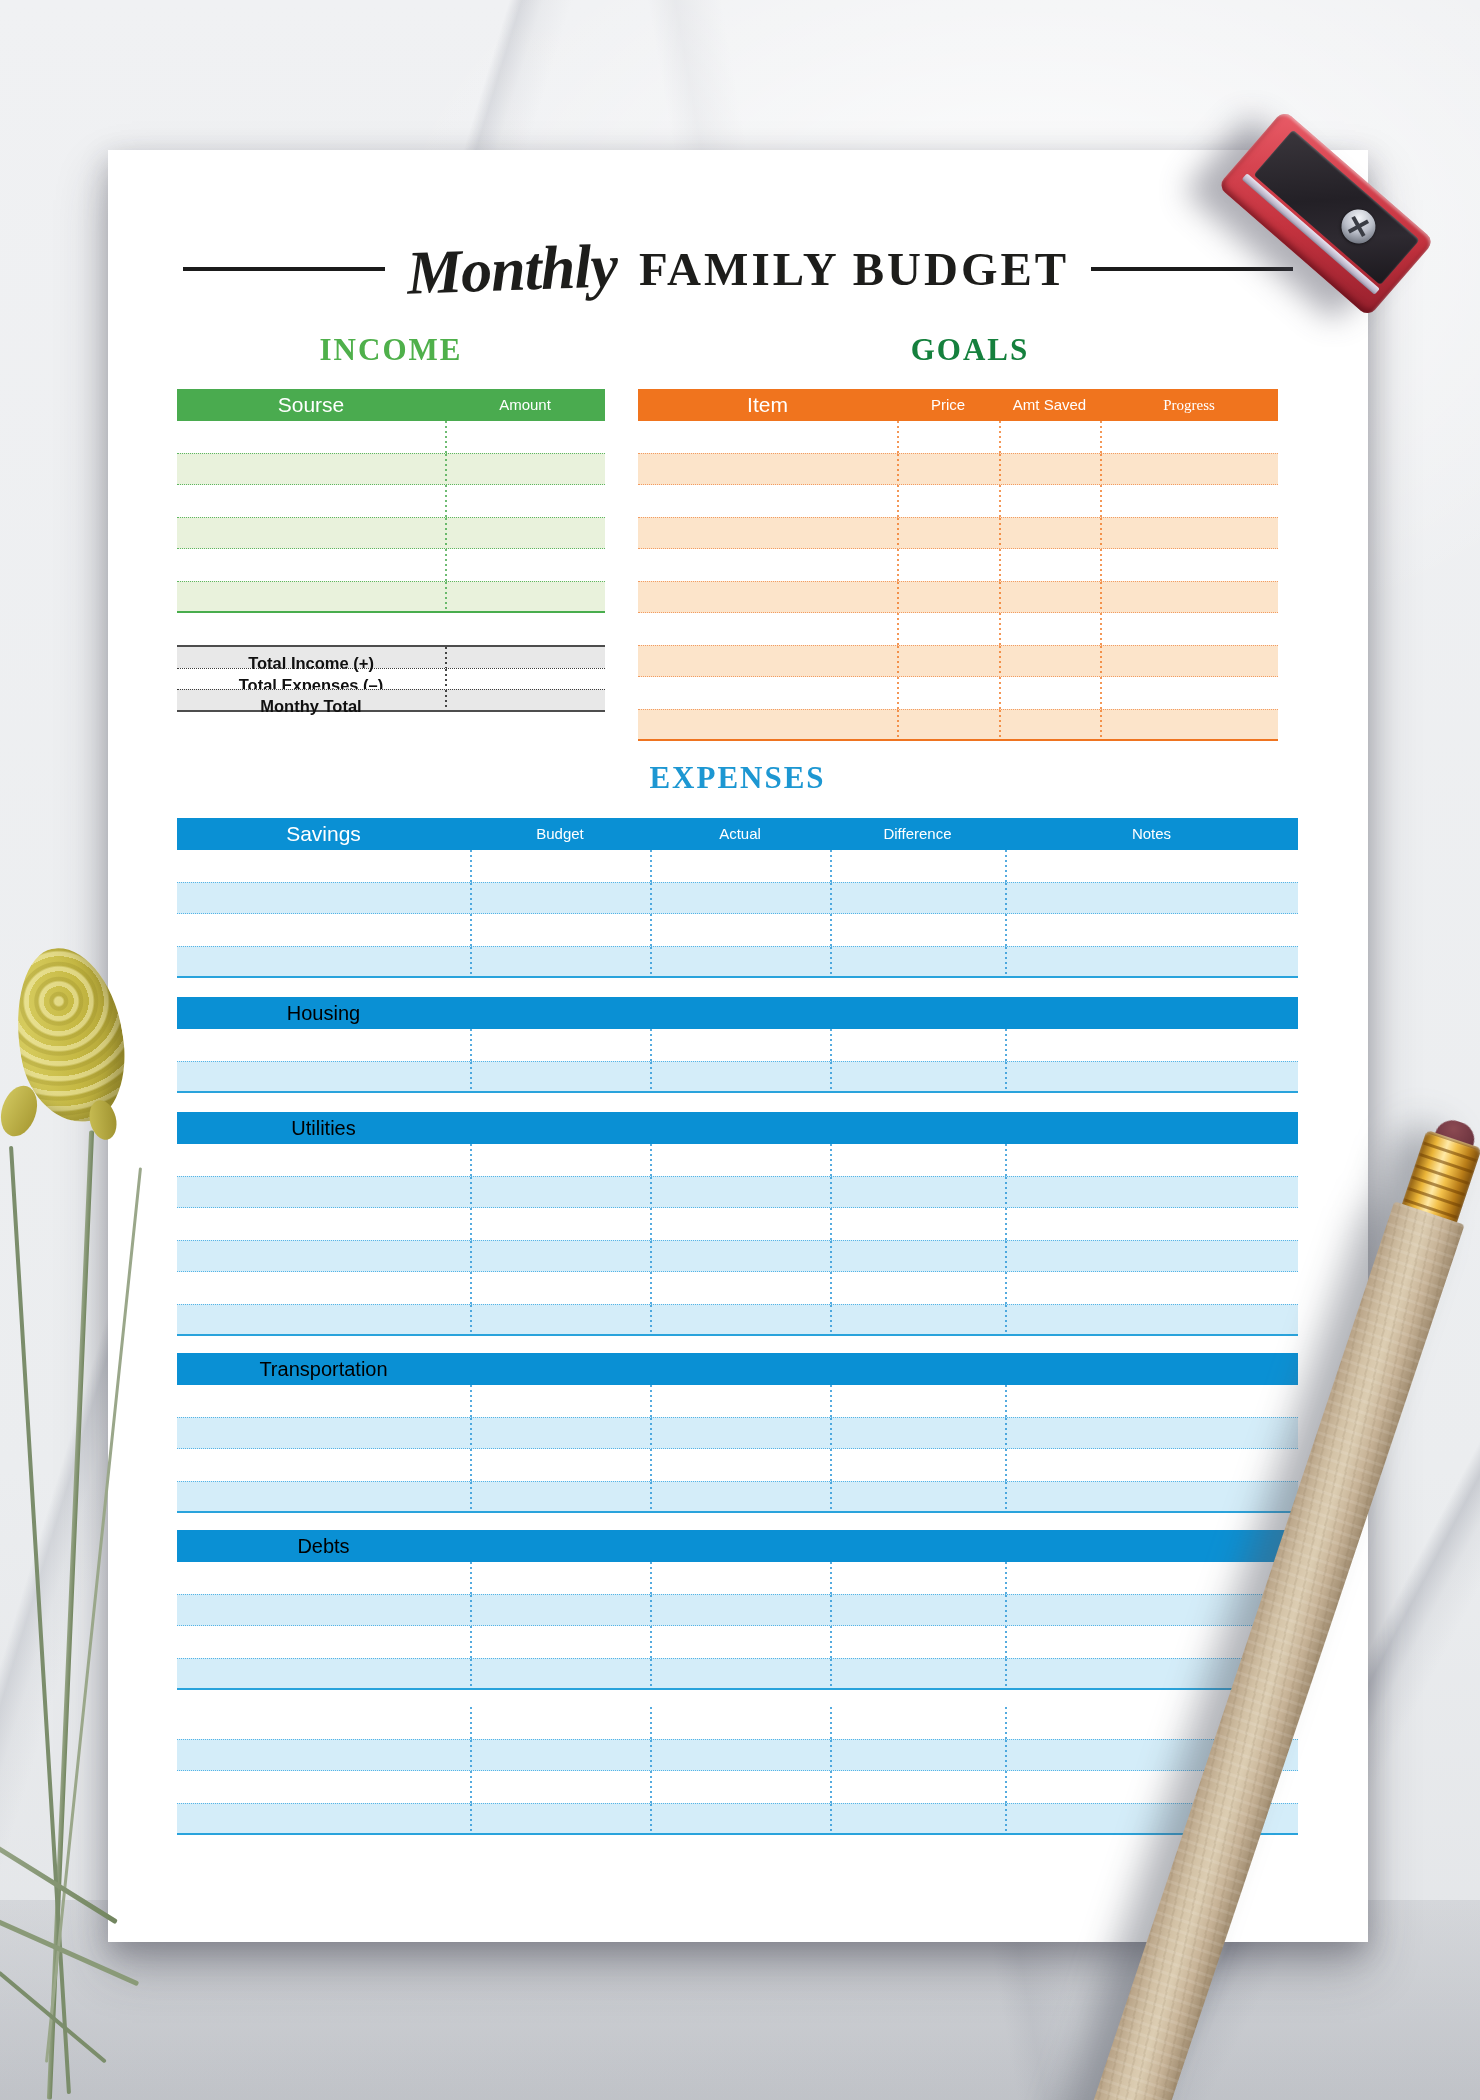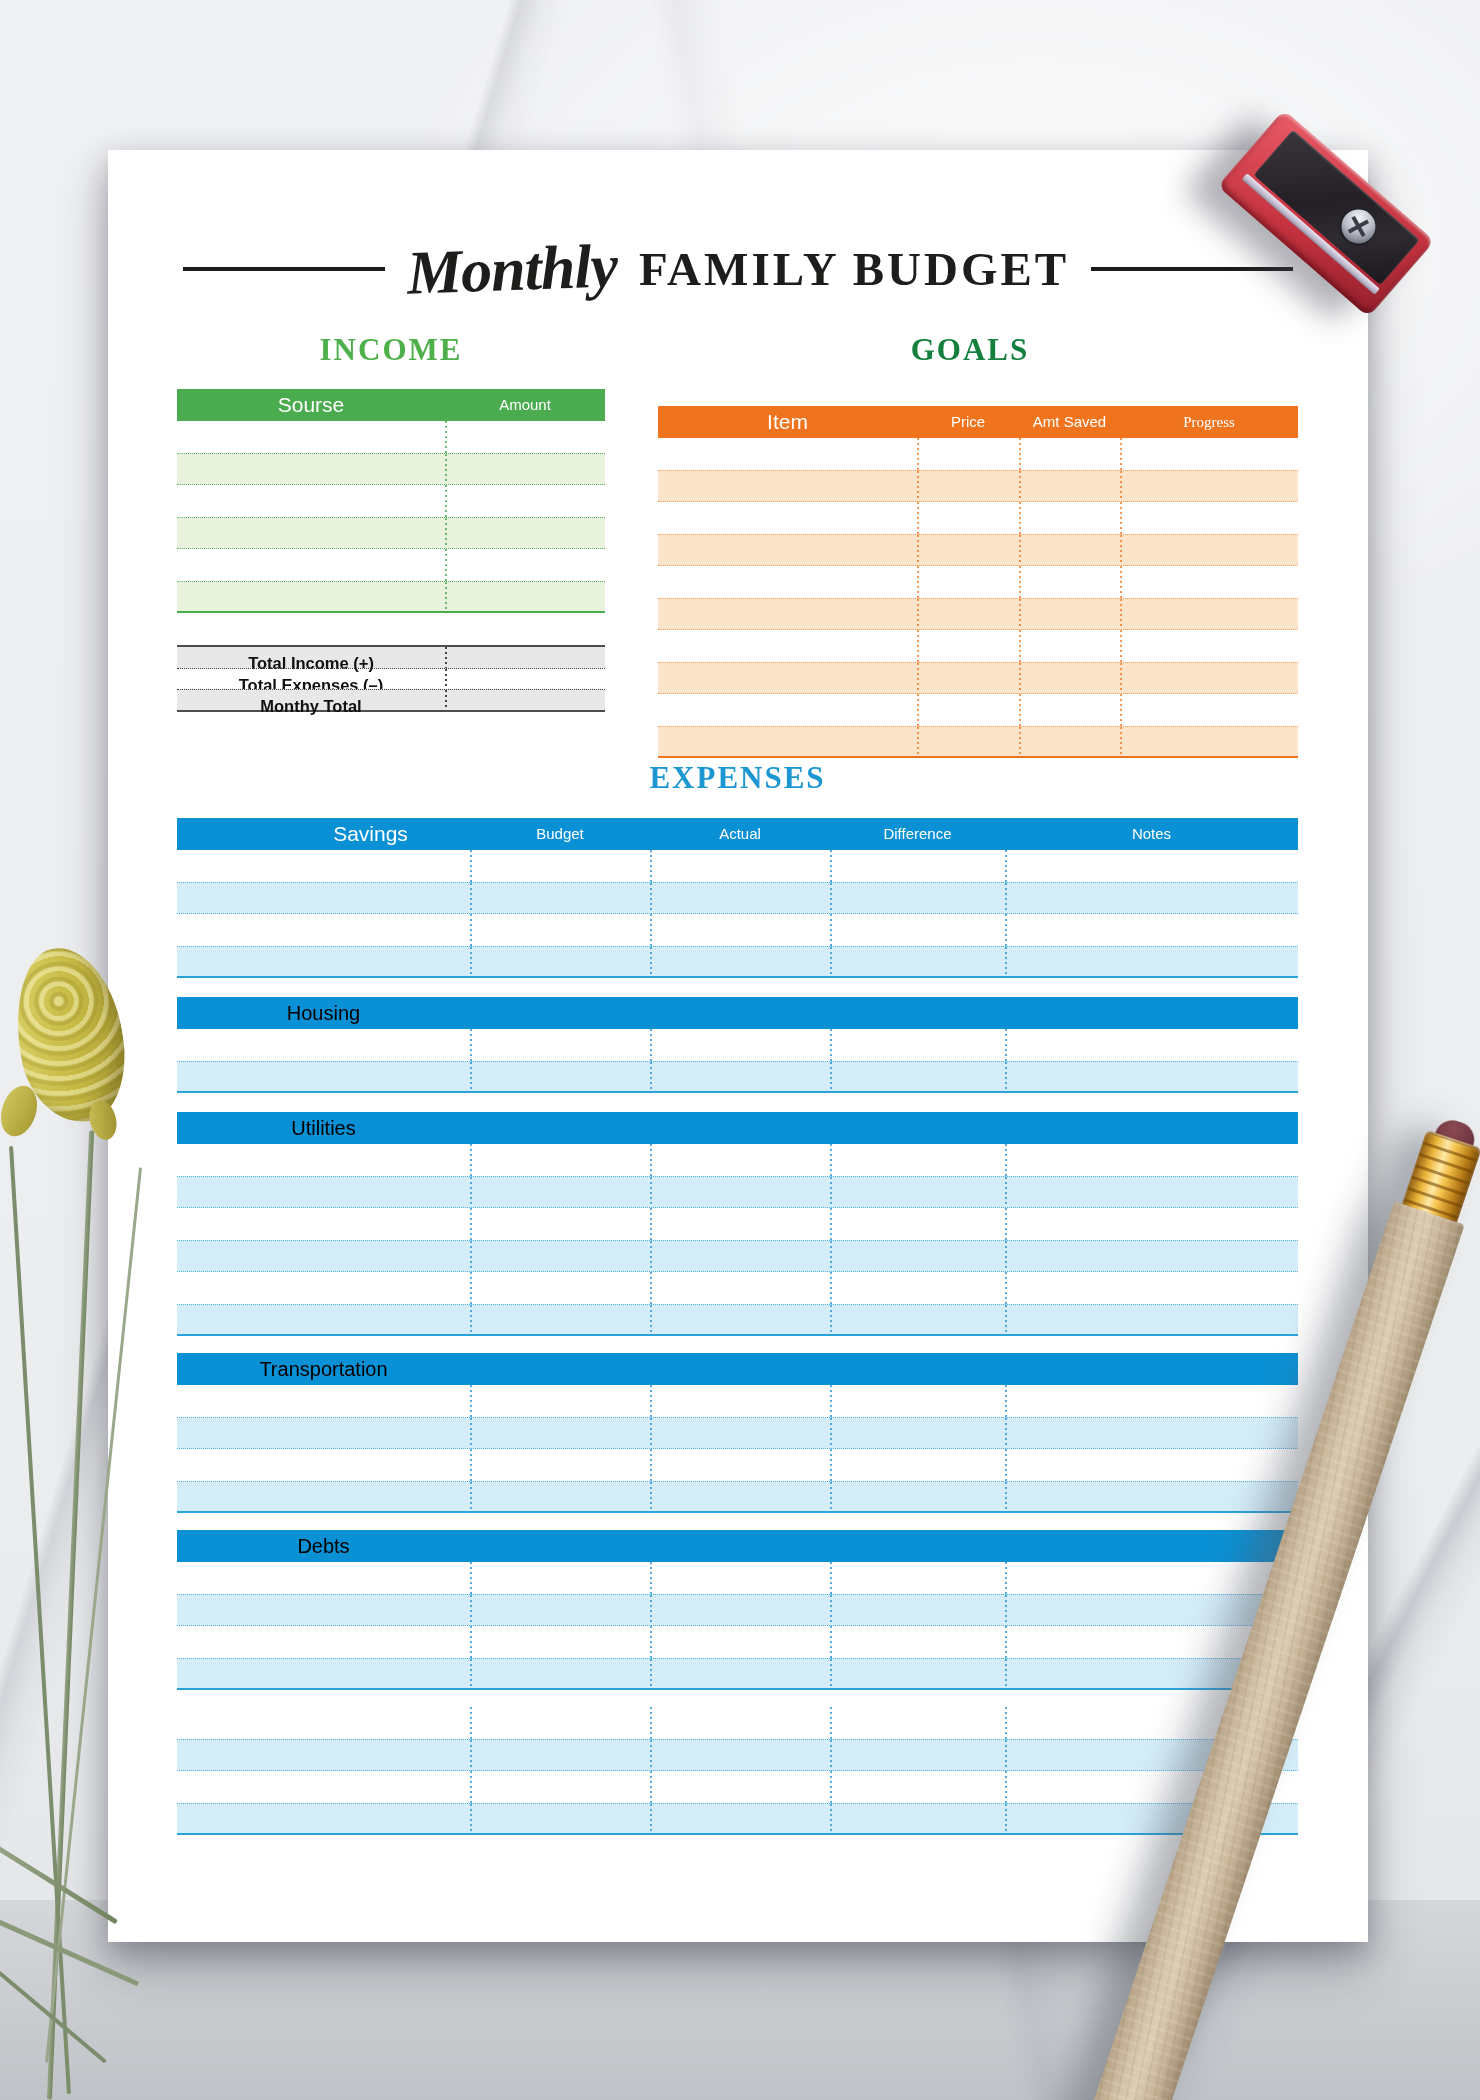--- a/index.html
+++ b/index.html
@@ -53,21 +53,21 @@
   .row.tint{border-top:1px dotted;border-bottom:1px dotted;}
 
   
   #income-table{left:69px;top:239px;width:428px;}
   #income-table .thead{background:var(--green-bar);}
   .inc-rows .row{background-image:var(--vd-green);background-size:2px 100%;background-position:268px 0;}
   .inc-rows .row.tint{background-color:var(--green-tint);border-color:var(--green-dot);}
   .inc-rows .row.last{border-bottom:2px solid var(--green-solid);}
 
   
-  #goals-table{left:550px;top:239px;width:640px;margin-top:17px;}
+  #goals-table{left:530px;top:239px;width:640px;}
   #goals-table .thead{background:var(--orange-bar);}
   .goal-rows .row{background-image:var(--vd-orange),var(--vd-orange),var(--vd-orange);
     background-size:2px 100%;background-position:259px 0,361px 0,462px 0;}
   .goal-rows .row.tint{background-color:var(--orange-tint);border-color:var(--orange-dot);}
   .goal-rows .row.last{border-bottom:2px solid var(--orange-solid);}
 
   
   #totals{left:69px;top:495px;width:428px;border-top:2px solid #4d4d4d;border-bottom:2px solid #4d4d4d;}
   .trow{position:relative;height:21px;box-sizing:border-box;
     background-image:var(--vd-dark);background-size:2px 100%;background-position:268px 0;background-repeat:no-repeat;}
@@ -208,21 +208,21 @@
       </div>
       <div class="trow gray">
         <span class="tl">Monthy Total</span>
       </div>
     </div>
 
     <div class="sec-heading h-expenses">EXPENSES</div>
 
     <div class="tbl" id="expenses-header">
       <div class="thead">
-        <span class="c lbl-big" style="left:0;width:293px;padding-left:47px;">Savings</span>
+        <span class="c lbl-big" style="left:0;width:293px;">Savings</span>
         <span class="c lbl-sm" style="left:293px;width:180px;">Budget</span>
         <span class="c lbl-sm" style="left:473px;width:180px;">Actual</span>
         <span class="c lbl-sm" style="left:653px;width:175px;">Difference</span>
         <span class="c lbl-sm" style="left:828px;width:293px;">Notes</span>
       </div>
     </div>
     <div class="exp-rows" id="savings-rows">
         <div class="row"></div>
         <div class="row tint"></div>
         <div class="row"></div>

